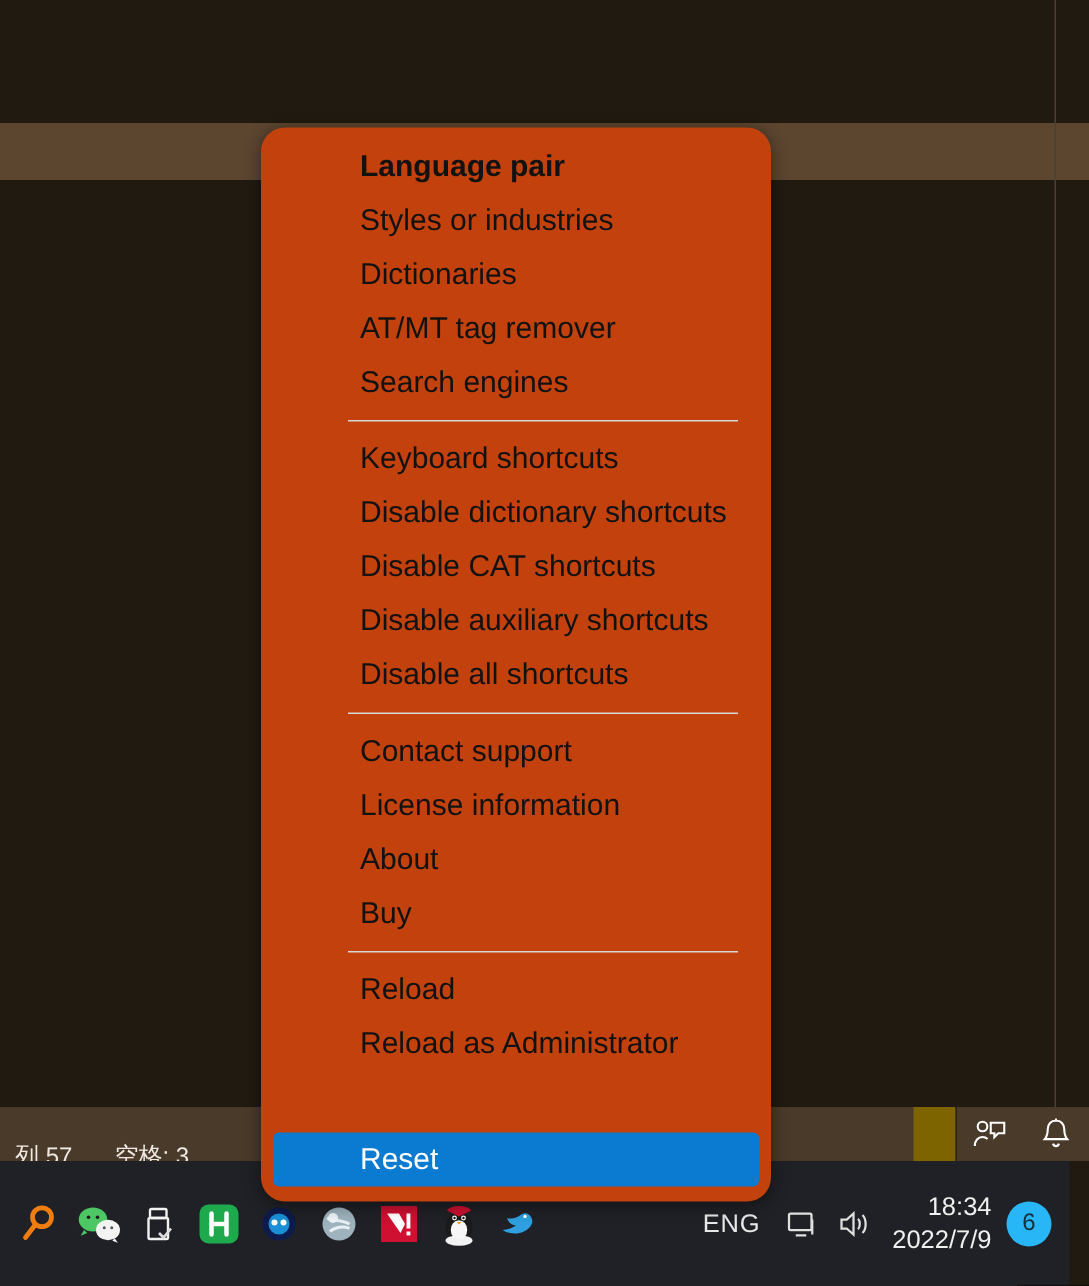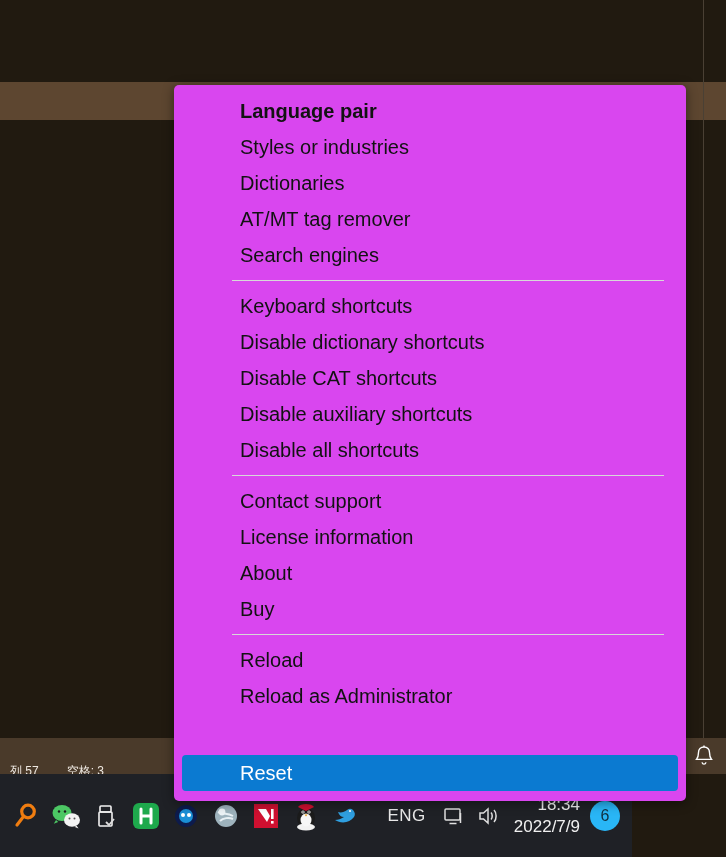--- a/index.html
+++ b/index.html
@@ -51,21 +51,21 @@
   .statusbar {
     position: absolute;
     left: 0; top: 738px;
     width: 726px; height: 36px;
     background: #4a3a2a;
     display: flex;
     align-items: center;
   }
   .sb-text {
     color: #efe9e2;
-    font-size: 12px;
+    font-size: 16px;
     white-space: nowrap;
     margin-top: 31px;
   }
   .sb-col { margin-left: 10px; }
   .sb-sel { margin-left: 28px; }
   .sb-spacer { flex: 1 1 auto; }
   .sb-olive {
     width: 28px;
     height: 36px;
     background: #7d6400;
@@ -80,21 +80,21 @@
     height: 36px;
     display: flex;
     align-items: center;
     justify-content: center;
   }
 
   
   .taskbar {
     position: absolute;
     left: 0; top: 774px;
-    width: 632px; height: 83px;
+    width: 713px; height: 83px;
     background: #1f2126;
   }
   .tray-left {
     position: absolute;
     left: 0; top: 0;
     height: 83px;
     display: flex;
     align-items: center;
     padding-left: 6px;
   }
@@ -143,23 +143,23 @@
     align-items: center;
     justify-content: center;
     margin-right: 12px;
   }
 
   
   .menu {
     position: absolute;
     left: 174px;
     top: 85px;
-    width: 512px;
-    background: #d946ef;
-    border-radius: 5px;
+    width: 340px;
+    background: #c2410c;
+    border-radius: 16px;
     box-shadow: 0 2px 12px rgba(0,0,0,0.45);
     padding: 8px 0 10px 0;
     box-sizing: border-box;
     overflow: hidden;
   }
   .menu-item {
     height: 36px;
     line-height: 36px;
     padding: 0 0 0 58px;
     font-size: 20px;

